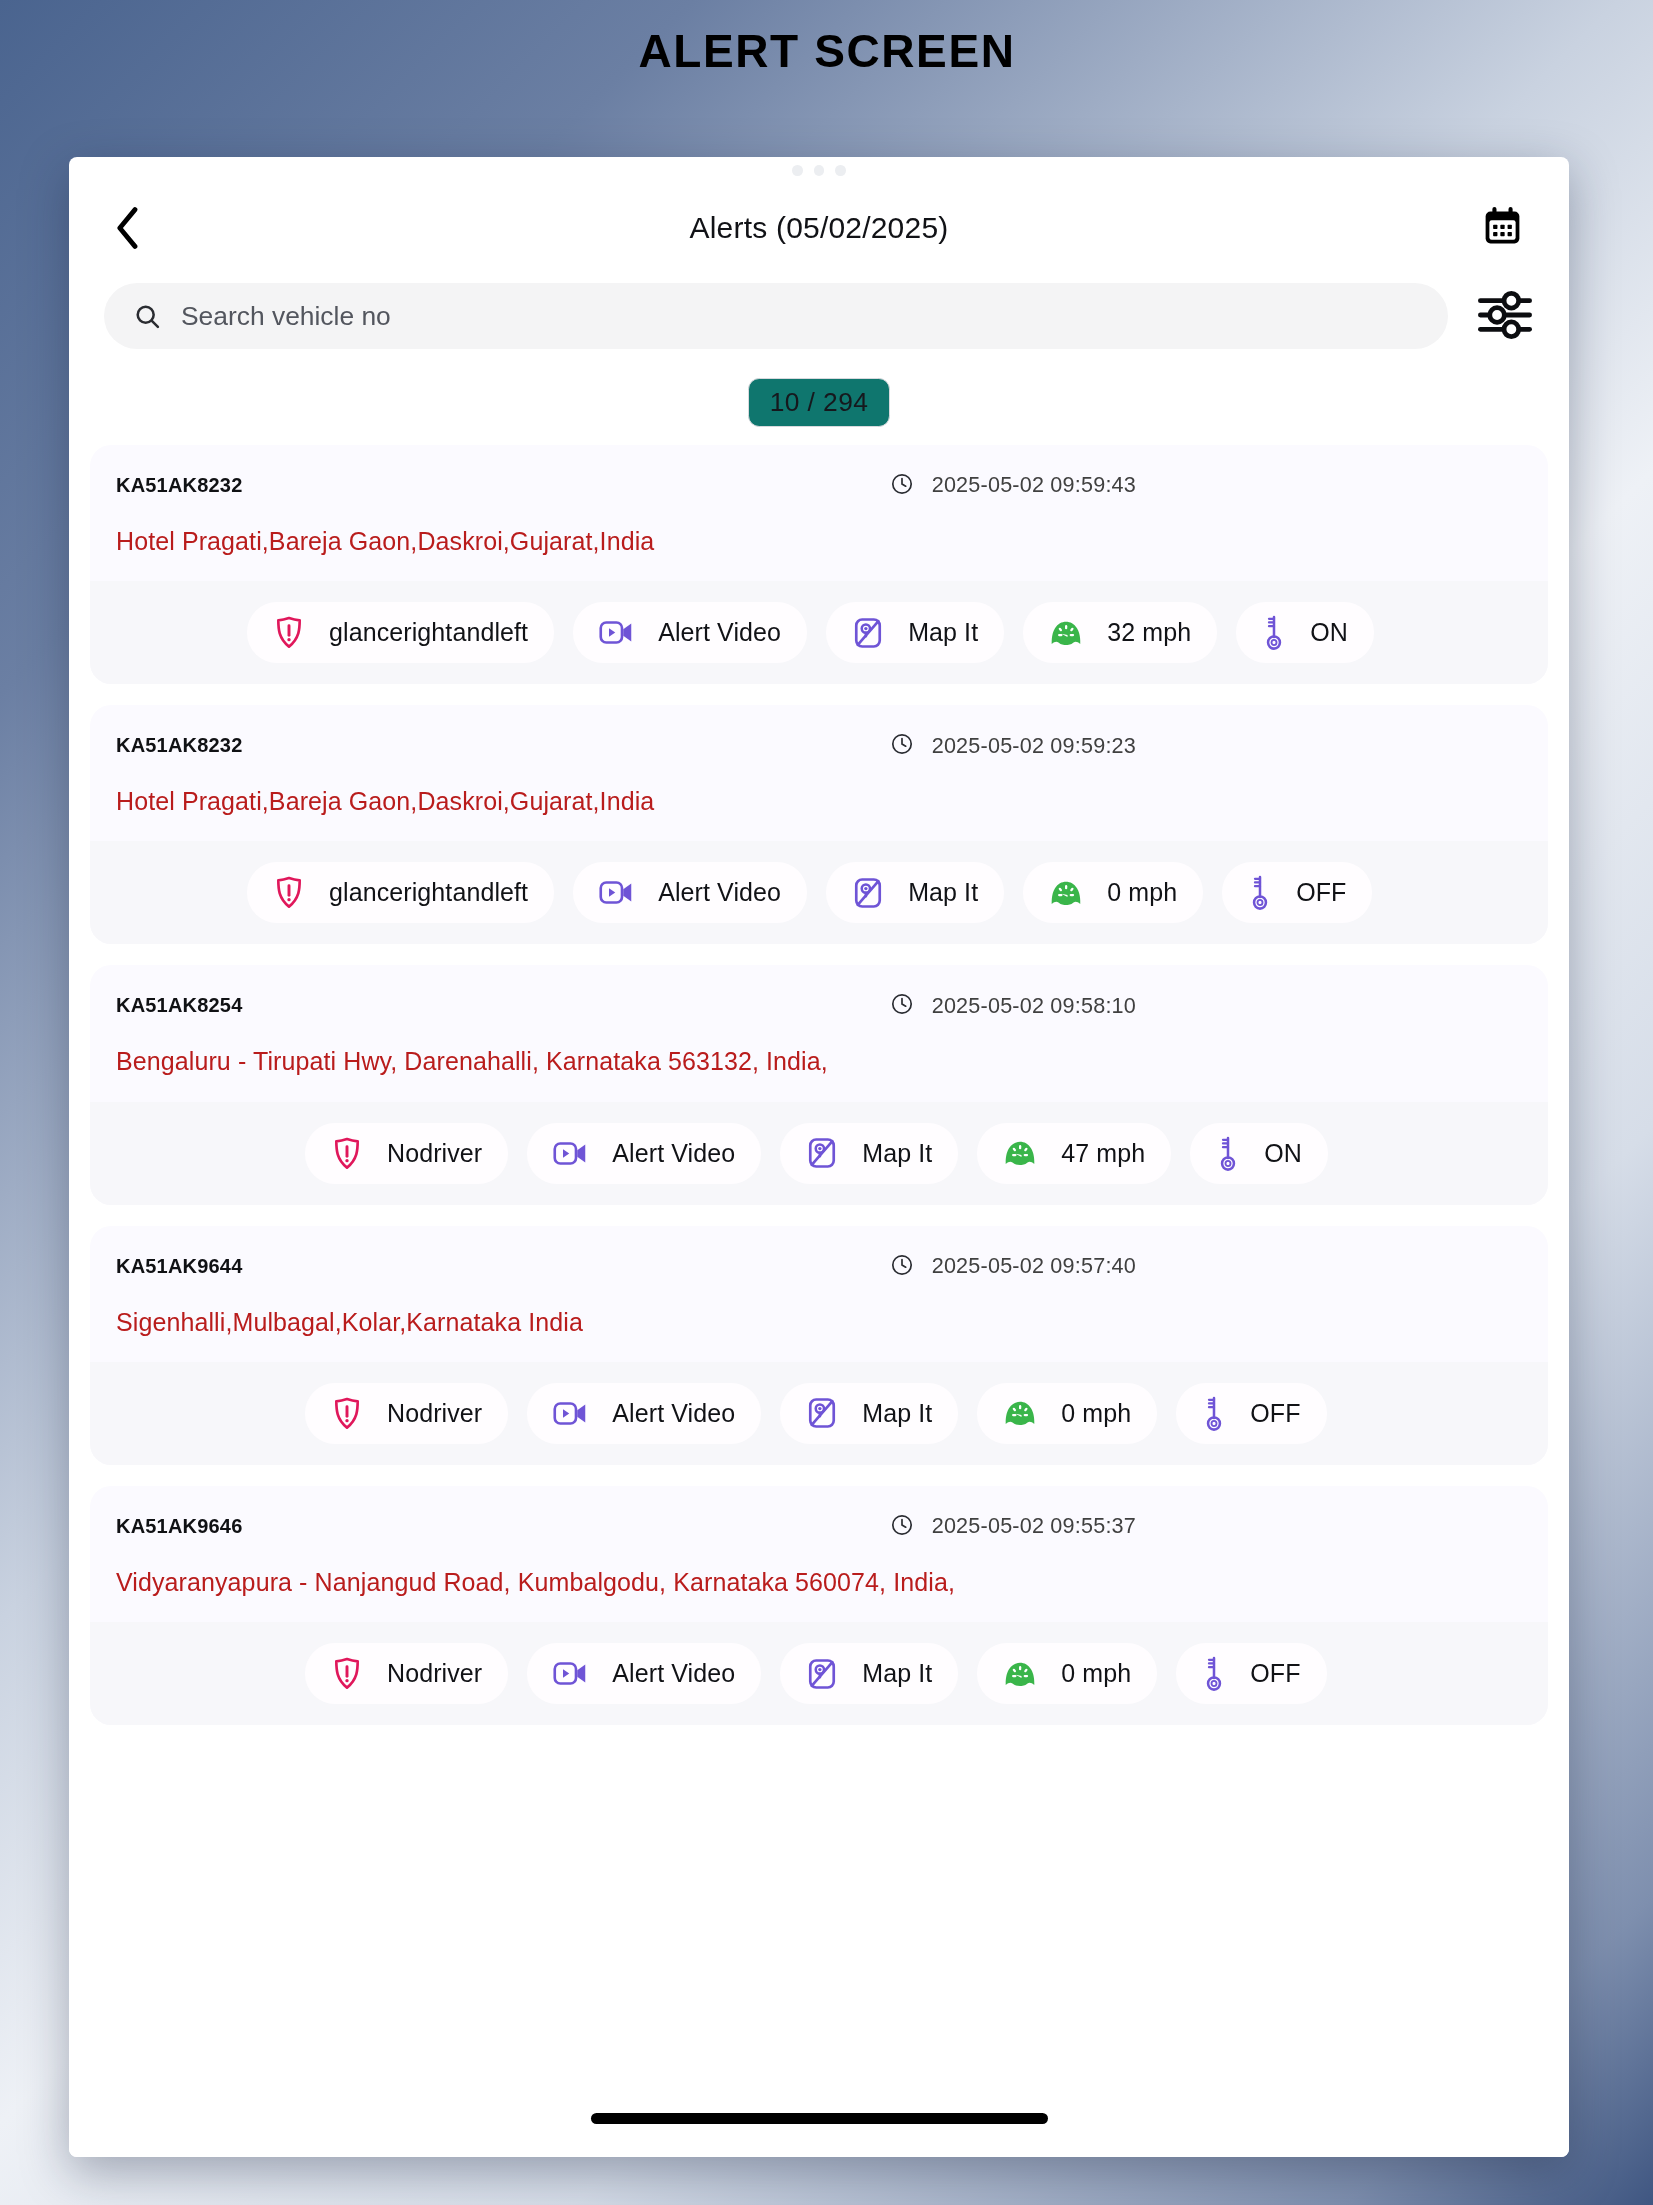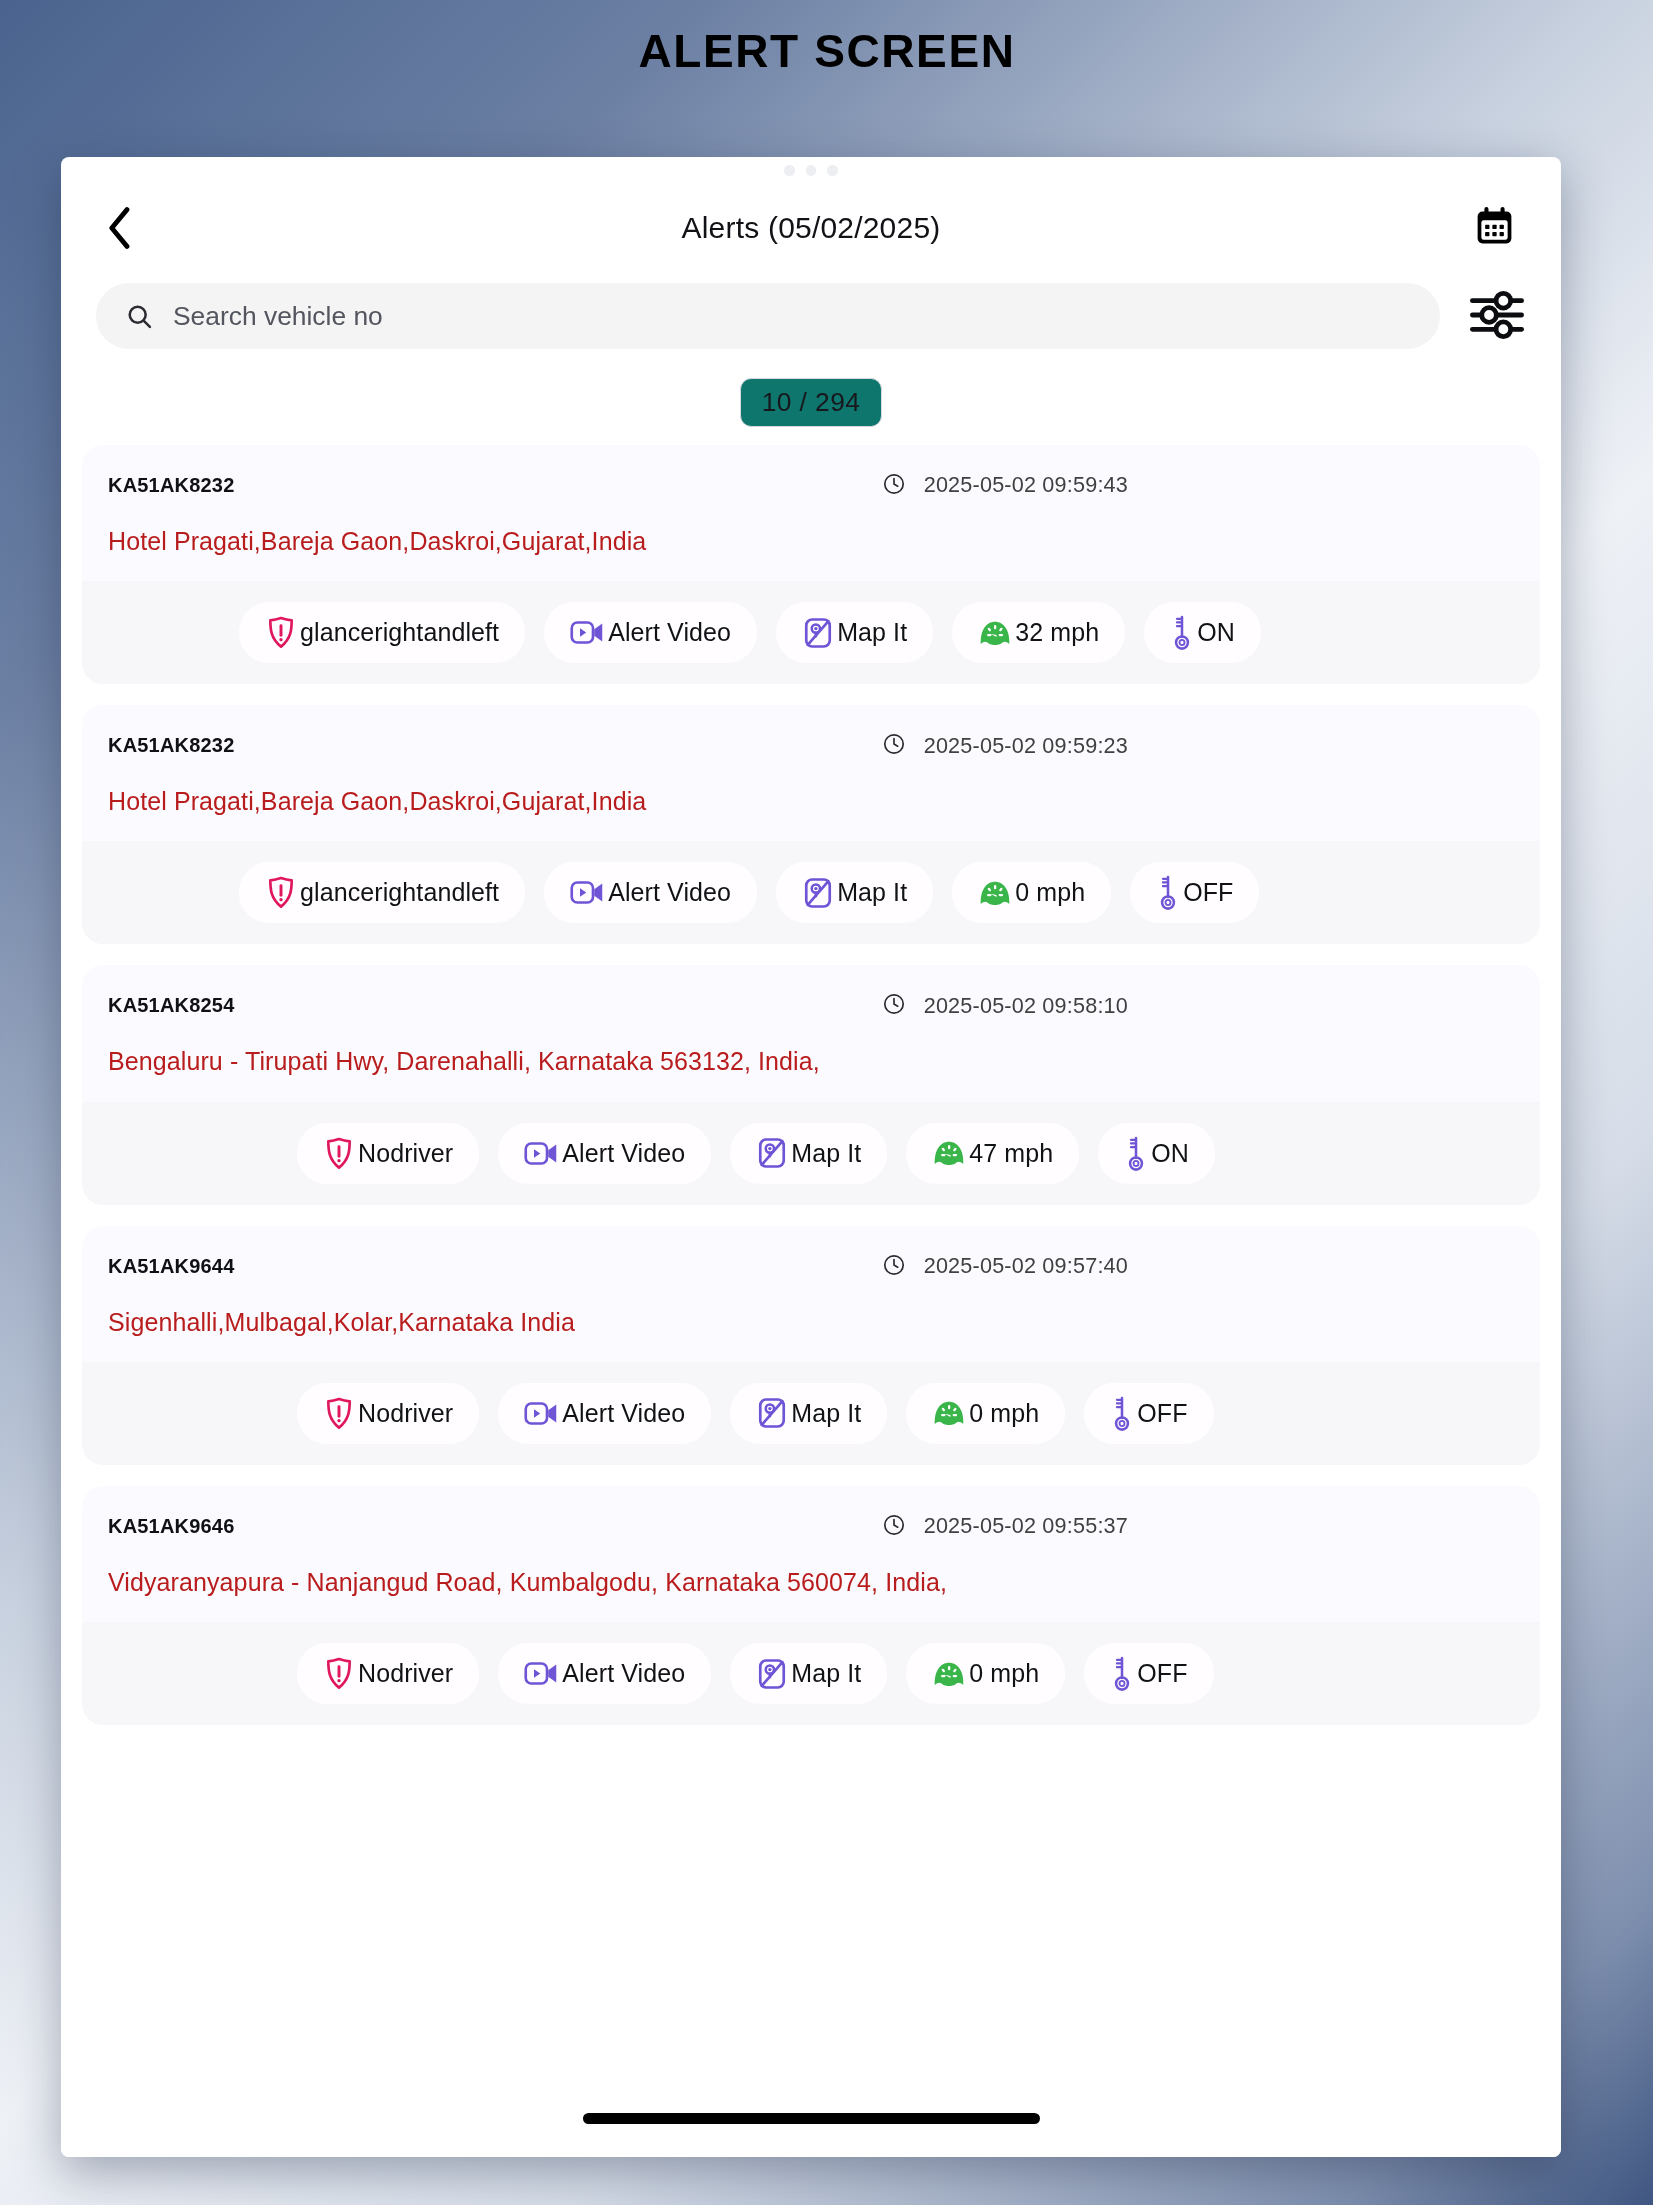--- a/index.html
+++ b/index.html
@@ -26,21 +26,21 @@
     letter-spacing: 1.6px;
     color: #000;
     padding-top: 26px;
     line-height: 1.1;
     font-family: "Liberation Sans", sans-serif;
   }
 
   
   .phone {
     position: absolute;
-    left: 61px;
+    left: 69px;
     top: 157px;
     width: 1500px;
     height: 2000px;
     background: #ffffff;
     border-radius: 8px;
     box-shadow: 0 14.4px 48px rgba(20, 32, 60, 0.35);
     overflow: hidden;
     display: flex;
     flex-direction: column;
   }
@@ -219,21 +219,21 @@
     gap: 19px;
     padding: 21px 27px 21px 27px;
     justify-content: center;
   }
   .chip {
     background: #fffdff;
     border-radius: 30px;
     height: 61px;
     display: flex;
     align-items: center;
-    gap: 3px;
+    gap: 24px;
     padding: 0 26px;
     cursor: pointer;
     flex: none;
   }
   .chip-label {
     font-size: 25px;
     color: #111216;
     white-space: nowrap;
     letter-spacing: 0.1px;
   }

